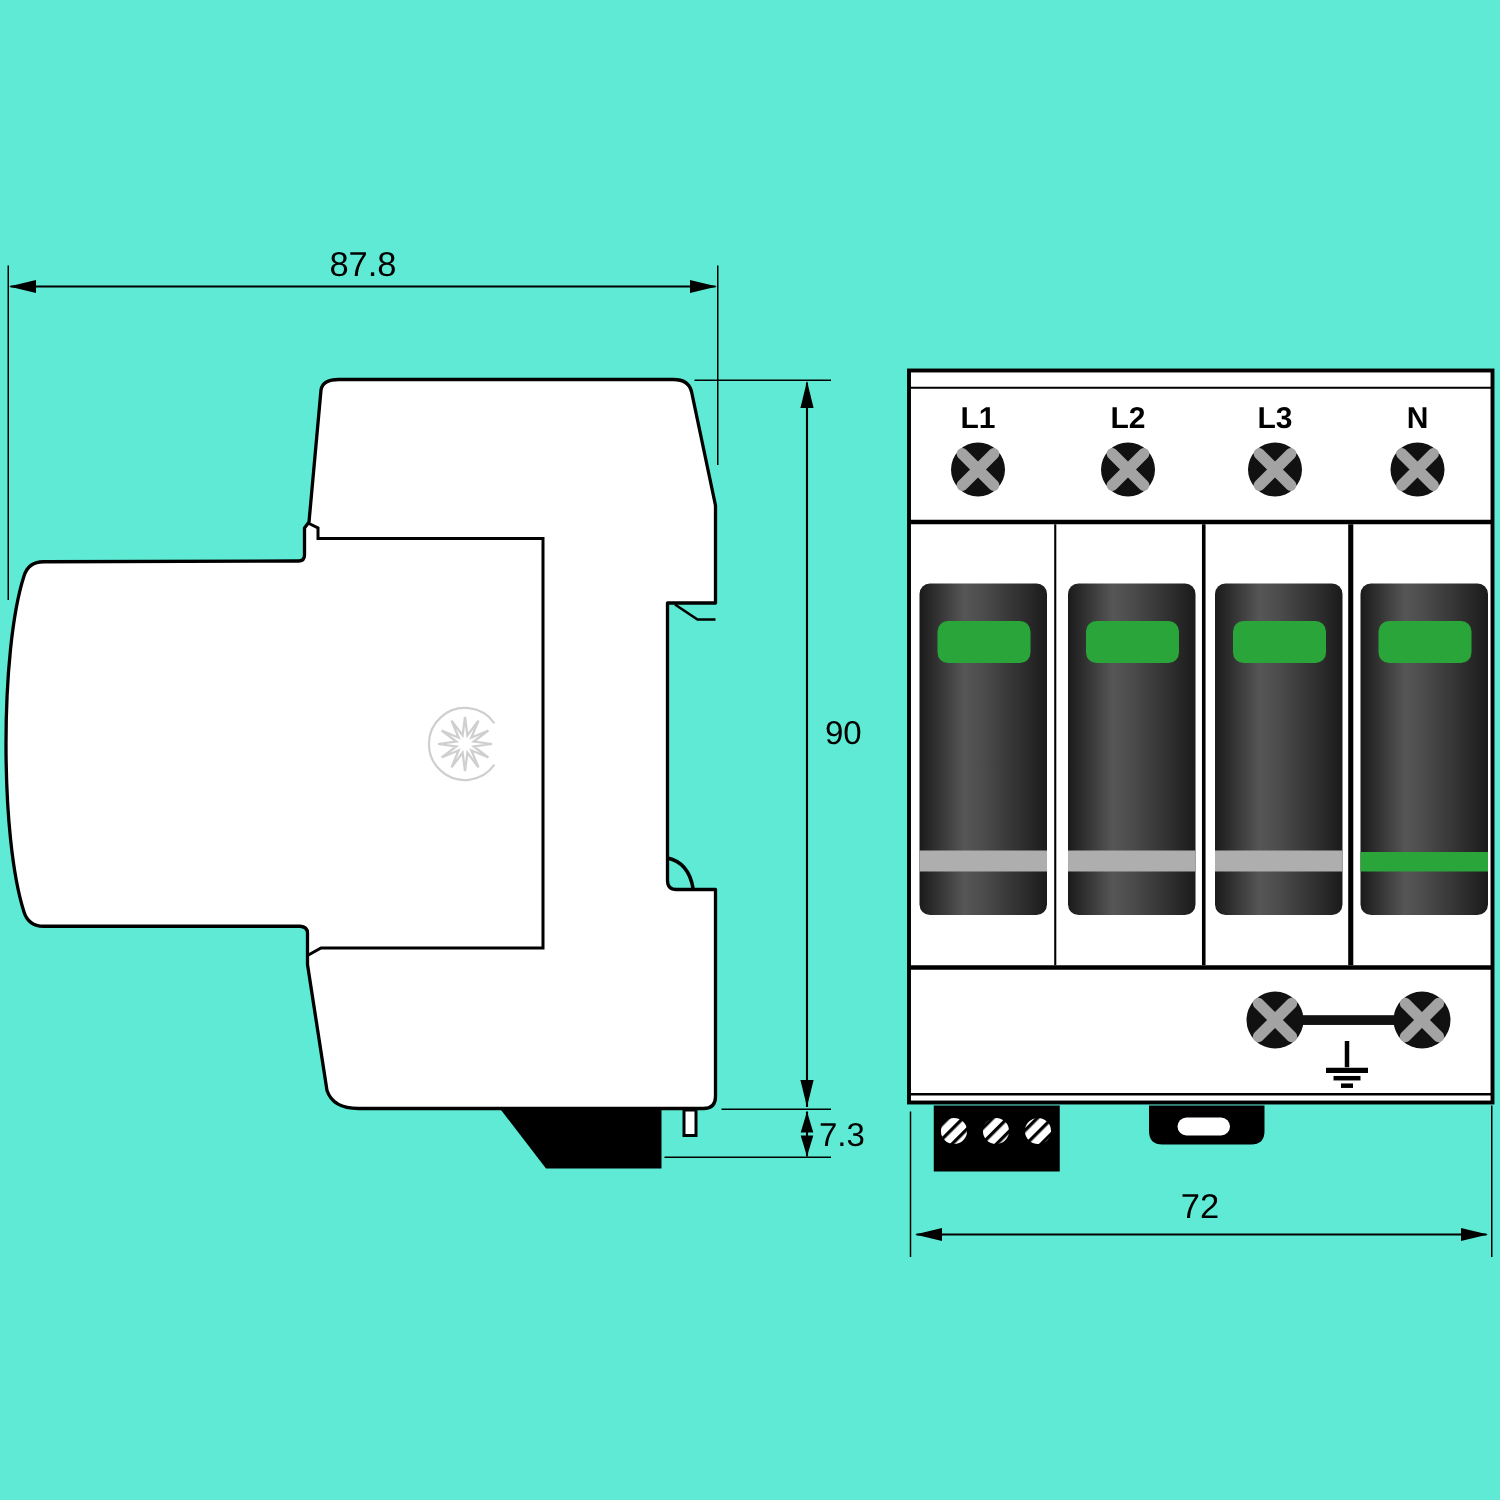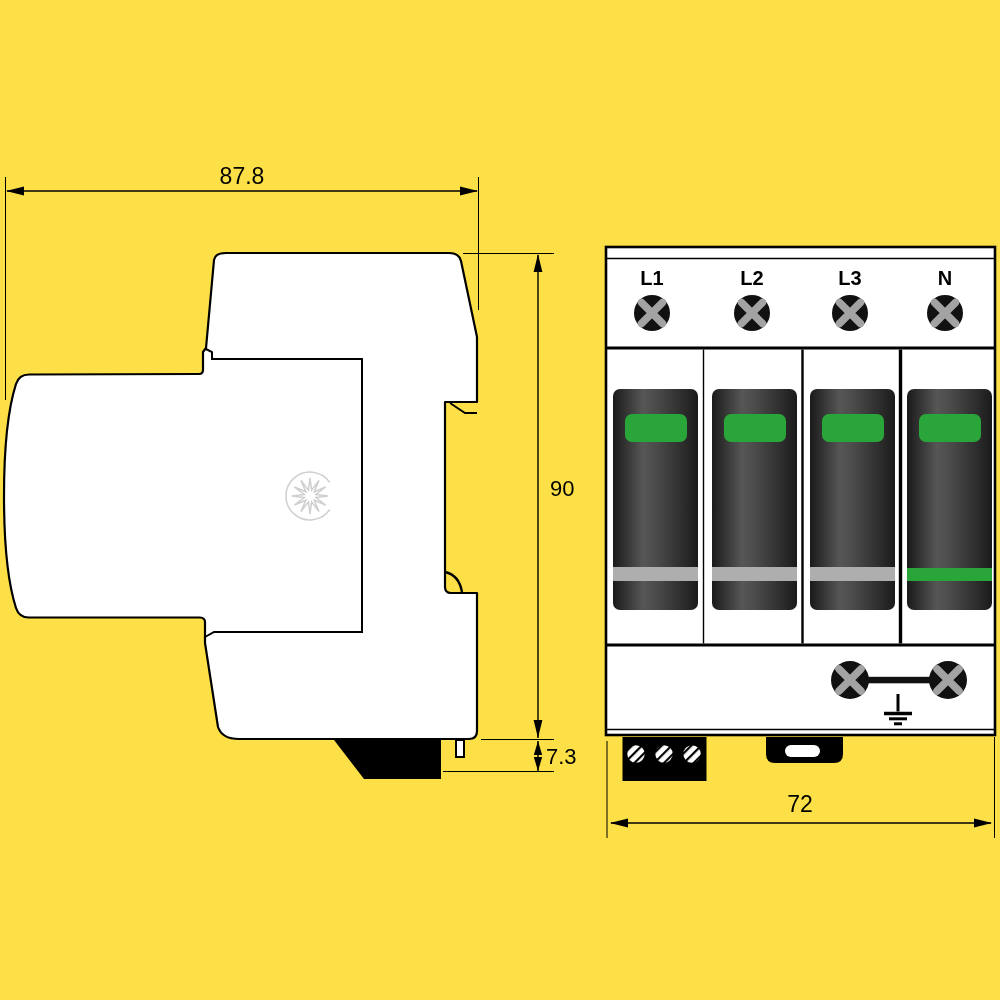--- a/index.html
+++ b/index.html
@@ -1,19 +1,19 @@
 <!DOCTYPE html>
 <html><head>
 <meta charset="utf-8">
 <style>
   html,body{margin:0;padding:0;background:#ffffff;}
   .stage{
     position:relative;
     width:1000px;height:1000px;
-    background:#fde047;
+    background:#5eead4;
     font-family:"Liberation Sans", sans-serif;
   }
   svg{position:absolute;top:0;left:0;}
   text{fill:#000;}
   .dim-text{font-size:22px;}
   .dim-text-lg{font-size:23px;}
   .term-label{font-size:20px;font-weight:bold;}
 </style>
 </head>
 <body>

